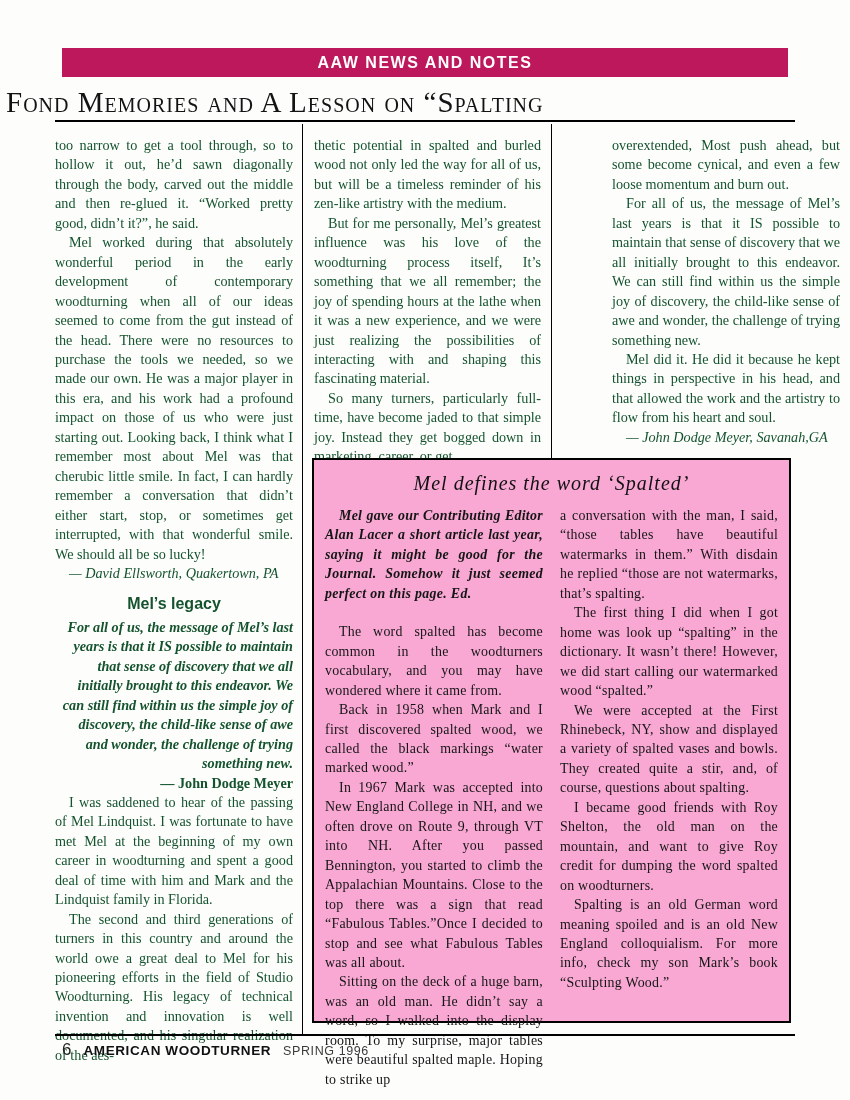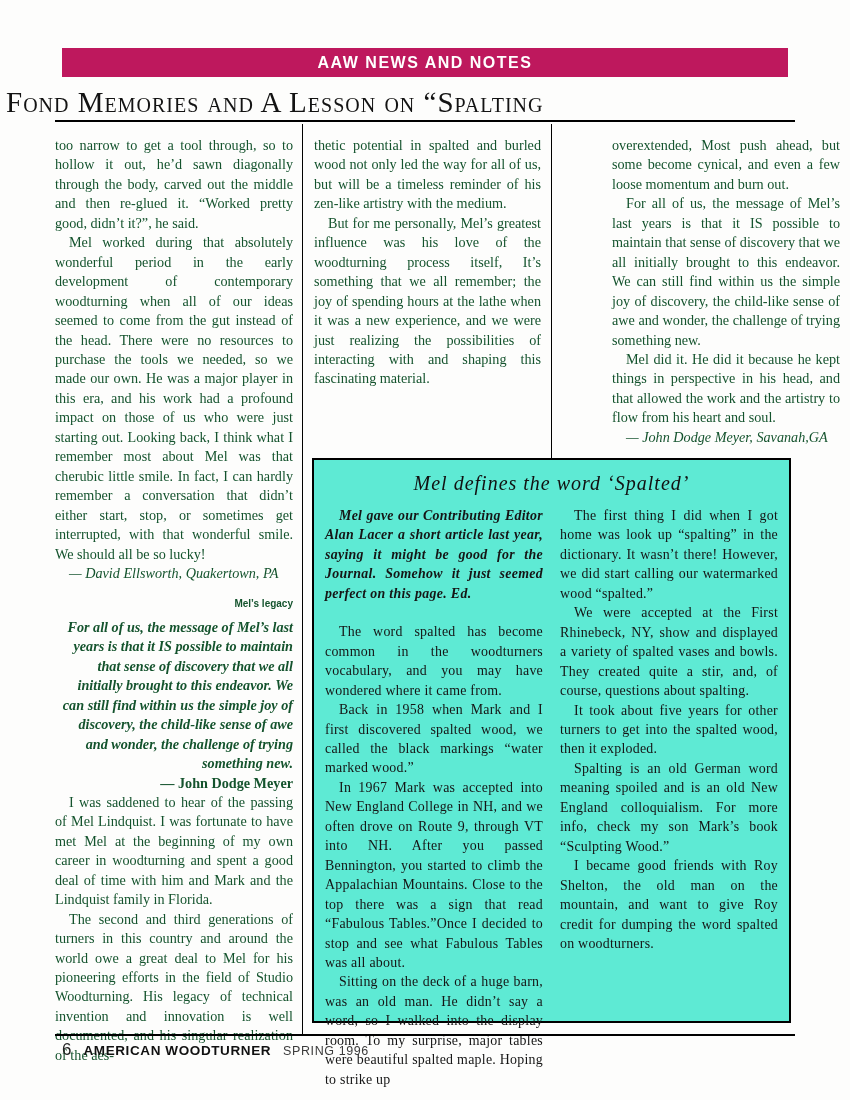--- a/index.html
+++ b/index.html
@@ -29,30 +29,30 @@
   .col1 { left:55px;  top:136px; width:238px; }
   .col2 { left:314px; top:136px; width:227px; }
   .col3 { left:580px; top:136px; width:228px;margin-left:32px; }
 
   .para { margin:0; text-align:justify; }
   .para.indent { text-indent:14px; }
   .para.flush { text-indent:0; }
   .para.attribution { font-style:italic; text-align:left; text-indent:14px; }
   .para.attribution-right { font-style:italic; text-align:right; }
   .para.heading {
-    font-family:"Liberation Sans", sans-serif; font-weight:bold; font-size:10px;
-    margin:11px 0 4px; text-align:right; text-indent:0;
+    font-family:"Liberation Sans", sans-serif; font-weight:bold; font-size:16px;
+    margin:11px 0 4px; text-align:center; text-indent:0;
   }
   .para.pullquote { font-weight:bold; font-style:italic; text-align:right; }
   .para.pullquote-attr { font-weight:bold; text-align:right; }
   .para.editor-note { font-weight:bold; font-style:italic; margin-bottom:19px; text-indent:14px; letter-spacing:0.3px; }
 
   .box {
     position:absolute; left:312px; top:458px; width:479px; height:565px;
-    border:2px solid #000; box-sizing:border-box; background:#5eead4;
+    border:2px solid #000; box-sizing:border-box; background:#f9a8d4;
   }
   .box-title {
     text-align:center; font-family:"Liberation Serif", serif; font-style:italic;
     font-weight:500; font-size:20px; margin:12px 0 11px; letter-spacing:1px;
   }
   .box-cols { display:flex; gap:17px; padding:0 11px; }
   .box-col {
     flex:1; font-family:"Liberation Serif", serif; font-size:13.9px;
     line-height:19.45px; letter-spacing:0.25px; color:#151515;
   }
@@ -87,44 +87,45 @@
       <p class="para attribution">— David Ellsworth, Quakertown, PA</p>
       <p class="para heading">Mel’s legacy</p>
       <p class="para pullquote">For all of us, the message of Mel’s last years is that it IS possible to maintain that sense of discovery that we all initially brought to this endeavor. We can still find within us the simple joy of discovery, the child-like sense of awe and wonder, the challenge of trying something new.</p>
       <p class="para pullquote-attr">— John Dodge Meyer</p>
       <p class="para indent">I was saddened to hear of the passing of Mel Lindquist. I was fortunate to have met Mel at the beginning of my own career in woodturning and spent a good deal of time with him and Mark and the Lindquist family in Florida.</p>
       <p class="para indent">The second and third generations of turners in this country and around the world owe a great deal to Mel for his pioneering efforts in the field of Studio Woodturning. His legacy of technical invention and innovation is well documented, and his singular realization of the aes-</p>
     </section>
   <section class="col col2">
       <p class="para flush">thetic potential in spalted and burled wood not only led the way for all of us, but will be a timeless reminder of his zen-like artistry with the medium.</p>
       <p class="para indent">But for me personally, Mel’s greatest influence was his love of the woodturning process itself, It’s something that we all remember; the joy of spending hours at the lathe when it was a new experience, and we were just realizing the possibilities of interacting with and shaping this fascinating  material.</p>
+      <p class="para indent">So many turners, particularly full-time, have become jaded to that simple joy. Instead they get bogged down in marketing, career, or get</p>
     </section>
   <section class="col col3">
       <p class="para flush">overextended, Most push ahead, but some become cynical, and even a few loose momentum and burn out.</p>
       <p class="para indent">For all of us, the message of Mel’s last years is that it IS possible to maintain that sense of discovery that we all initially brought to this endeavor. We can still find within us the simple joy of discovery, the child-like sense of awe and wonder, the challenge of trying something new.</p>
       <p class="para indent">Mel did it. He did it because he kept things in perspective in his head, and that allowed the work and the artistry to flow from his heart and soul.</p>
       <p class="para attribution">— John Dodge Meyer, Savanah,GA</p>
     </section>
 
   <aside class="box">
     <h2 class="box-title">Mel defines the word ‘Spalted’</h2>
     <div class="box-cols">
       <div class="box-col">
           <p class="para editor-note">Mel gave our Contributing Editor Alan Lacer a short article last year, saying it might be good for the Journal. Somehow it just seemed perfect on this page. Ed.</p>
           <p class="para indent">The word spalted has become common in the woodturners vocabulary, and you may have wondered where it came from.</p>
           <p class="para indent">Back in 1958 when Mark and I first discovered spalted wood, we called the black markings “water marked wood.”</p>
           <p class="para indent">In 1967 Mark was accepted into New England College in NH, and we often drove on Route 9, through VT into NH. After you passed Bennington, you started to climb the Appalachian Mountains. Close to the top there was a sign that read “Fabulous Tables.”Once I decided to stop and see what Fabulous Tables was all about.</p>
           <p class="para indent">Sitting on the deck of a huge barn, was an old man. He didn’t say a word, so I walked into the display room. To my surprise, major tables were beautiful spalted maple. Hoping to strike up</p>
         </div>
       <div class="box-col">
+          <p class="para flush">a conversation with the man, I said, “those tables have beautiful watermarks in them.”  With disdain he replied “those are not watermarks, that’s spalting.</p>
           <p class="para indent">The first thing I did when I got home was look up “spalting” in the dictionary. It wasn’t there! However, we did start calling our watermarked wood “spalted.”</p>
           <p class="para indent">We were accepted at the First Rhinebeck, NY, show and displayed a variety of spalted vases and bowls. They created quite a stir, and, of course, questions about spalting.</p>
-          <p class="para indent">It took about five years for other turners to get into the spalted wood, then it exploded.</p>
+          <p class="para indent">I became good friends with  Roy Shelton, the old man on the mountain, and want to give Roy credit for dumping the word spalted on woodturners.</p>
           <p class="para indent">Spalting is an old German word meaning spoiled and is an old New England colloquialism. For more info, check my son Mark’s book “Sculpting Wood.”</p>
-          <p class="para indent">I became good friends with  Roy Shelton, the old man on the mountain, and want to give Roy credit for dumping the word spalted on woodturners.</p>
         </div>
     </div>
   </aside>
 
   <div class="footer-rule"></div>
   <div class="footer-line">
     <span class="page-num">6</span>
     <span class="mag-name">AMERICAN WOODTURNER</span>
     <span class="issue">SPRING 1996</span>
   </div>

